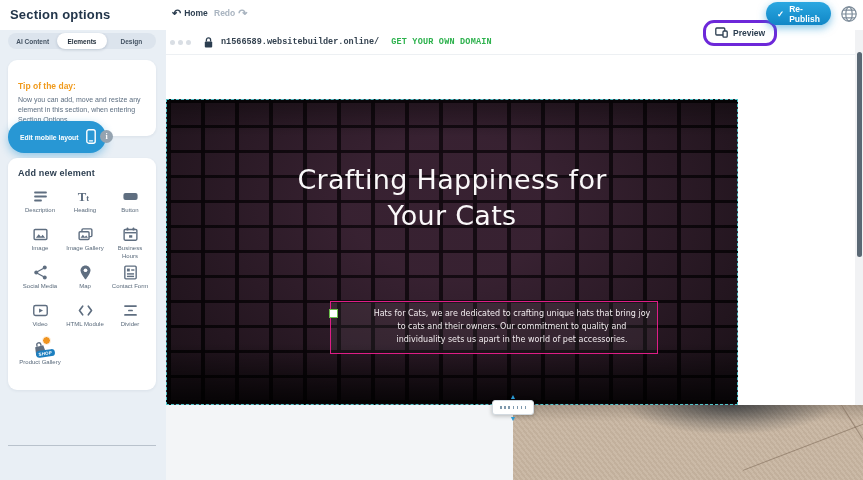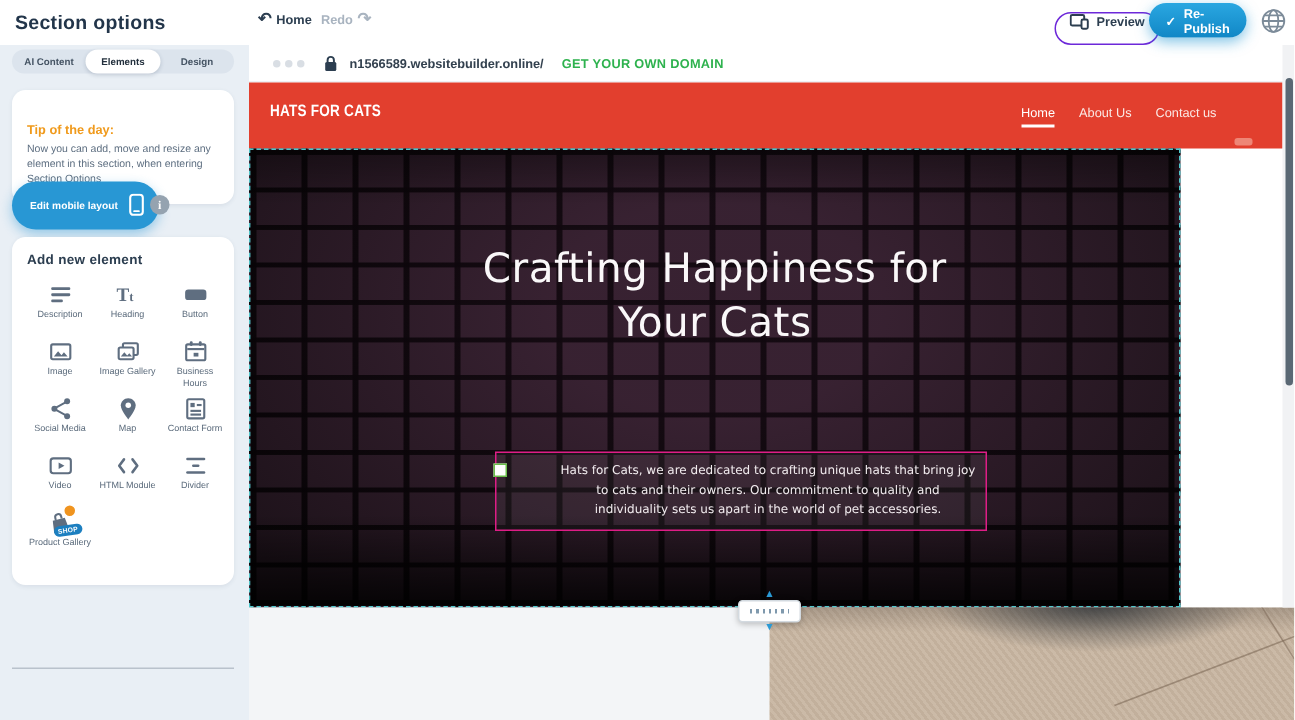--- a/index.html
+++ b/index.html
@@ -5,22 +5,22 @@
   html,body{margin:0;padding:0;background:#fff;}
   .stage{position:relative;width:863px;height:480px;overflow:hidden;
          font-family:"Liberation Sans",sans-serif;background:#fff;}
   
   .topbar{position:absolute;left:0;top:0;width:724px;height:30px;background:#fff;z-index:6;}
   .app-title{position:absolute;left:10px;top:7px;font-size:13px;font-weight:bold;color:#22354a;letter-spacing:.2px;}
   .undo-btn,.redo-btn{position:absolute;top:8px;display:flex;align-items:center;gap:3px;font-size:8.5px;font-weight:bold;cursor:pointer;}
   .undo-btn{left:172px;color:#2c3e50;}
   .redo-btn{left:214px;color:#a9b4c0;}
   .arrow-glyph{font-size:11px;line-height:10px;}
-  .preview-btn{position:absolute;left:703px;top:8px;height:20px;padding:0 9px;border:1px solid #6d28d9;border-radius:11px;
-    background:#fff;display:flex;gap:5px;font-size:8.5px;font-weight:bold;color:#2c3e50;cursor:pointer;}
+  .preview-btn{position:absolute;left:703px;top:20px;height:20px;padding:0 9px;border:3px solid #6d28d9;border-radius:11px;
+    background:#fff;display:flex;align-items:center;gap:5px;font-size:8.5px;font-weight:bold;color:#2c3e50;cursor:pointer;}
   .republish-btn{position:absolute;left:766px;top:2px;height:23px;padding:0 11px;border-radius:13px;
     background:linear-gradient(180deg,#2aa7e1,#1187c6);display:flex;align-items:center;gap:5px;
     font-size:8.5px;font-weight:bold;color:#fff;box-shadow:0 3px 9px rgba(28,148,209,.55);cursor:pointer;}
   .globe-btn{position:absolute;left:840px;top:5px;width:18px;height:18px;cursor:pointer;}
   
   .panel{position:absolute;left:0;top:30px;width:166px;height:450px;background:#e9eff5;z-index:5;}
   .tabs{position:absolute;left:8px;top:3px;width:148px;height:16px;background:#dce4ed;border-radius:8px;display:flex;}
   .tab{flex:1;display:flex;align-items:center;justify-content:center;font-size:6.5px;font-weight:bold;color:#445363;
        border-radius:8px;cursor:pointer;}
   .tab.active{background:#fff;color:#23303d;box-shadow:0 1px 3px rgba(30,50,80,.2);}
@@ -45,35 +45,35 @@
   .pg-shop{position:absolute;bottom:0;right:-6px;background:#1c7fc0;color:#fff;font-size:4.5px;font-weight:bold;
        padding:1px 2.5px;border-radius:4px;transform:rotate(-8deg);letter-spacing:.2px;}
   .pg-badge{position:absolute;top:-3px;right:-2px;width:7px;height:7px;border-radius:50%;background:#f0941f;border:1px solid #fff;}
   .panel-divider{position:absolute;left:8px;top:415px;width:148px;height:1px;background:#b9c2cc;}
   .done-btn{position:absolute;left:6px;top:422px;width:55px;height:24px;border-radius:13px;background:#2897d4;color:#fff;
        font-size:8px;font-weight:bold;display:flex;align-items:center;justify-content:center;cursor:pointer;
        box-shadow:0 3px 8px rgba(40,150,212,.45);margin-top:36px;}
   
   .preview{position:absolute;left:166px;top:30px;width:697px;height:450px;background:#fff;}
   .browser-bar{position:absolute;left:0;top:0;width:697px;height:25px;background:#fff;border-bottom:1px solid #edf0f3;
-       display:flex;align-items:center;box-sizing:border-box;padding-left:16px;}
+       display:flex;align-items:center;box-sizing:border-box;padding-left:4px;font-family:Liberation Mono, monospace;}
   .win-dots{display:flex;gap:3px;}
   .win-dots i{width:5px;height:5px;border-radius:50%;background:#d9dee4;}
   .lock-icon{margin-left:13px;display:flex;}
   .url-text{margin-left:8px;font-size:8.5px;font-weight:bold;color:#33414f;}
   .domain-link{margin-left:12px;font-size:8.5px;font-weight:bold;color:#2eb24e;letter-spacing:.2px;cursor:pointer;}
   .site-header{position:absolute;left:0;top:25px;width:689px;height:44px;background:#e23f2e;}
   .site-logo{position:absolute;left:14px;top:13px;color:#fff;font-size:11px;font-weight:bold;text-transform:uppercase;
        transform:scaleX(.82);transform-origin:left center;letter-spacing:.2px;white-space:nowrap;}
   .site-nav{position:absolute;right:44px;top:0;height:44px;display:flex;align-items:center;gap:16px;}
   .nav-item{font-size:8.5px;color:#fbe9e5;cursor:pointer;padding-bottom:3px;border-bottom:2px solid transparent;white-space:nowrap;}
   .nav-item.active{color:#fff;border-bottom-color:#fff;}
   .nav-more{position:absolute;right:20px;top:37px;width:12px;height:5px;border-radius:2px;background:#ee8676;cursor:pointer;}
   
-  .hero{position:absolute;left:0;top:69px;width:621px;height:306px;box-sizing:border-box;
+  .hero{position:absolute;left:0;top:69px;width:572px;height:306px;box-sizing:border-box;
        border:1px dashed #4fc6ca;background-color:#35212f;
        background-image:
          linear-gradient(rgba(8,4,7,.92) 0 3px,transparent 3px),
          linear-gradient(90deg,rgba(8,4,7,.92) 0 4px,transparent 4px);
        background-size:100% 25px,34px 100%;text-decoration:underline;}
   .hero::after{content:"";position:absolute;inset:0;pointer-events:none;
        background:
          linear-gradient(180deg,rgba(0,0,0,.35),transparent 12%,transparent 80%,rgba(0,0,0,.8)),
          radial-gradient(ellipse at 50% 35%,rgba(70,35,62,.15) 25%,rgba(0,0,0,.45) 90%);}
   .hero-heading{position:absolute;left:0;right:0;top:62px;margin:0 auto;max-width:340px;text-align:center;
@@ -313,29 +313,20 @@
       <span class="lock-icon">
           <svg width="9" height="11" viewBox="0 0 9 11">
             <rect x="0.8" y="4.4" width="7.4" height="6" rx="1" fill="#2c3e50"></rect>
             <path d="M2.4 4.4 V3 a2.1 2.1 0 0 1 4.2 0 v1.4" fill="none" stroke="#2c3e50" stroke-width="1.3"></path>
           </svg>
         </span>
       <span class="url-text">n1566589.websitebuilder.online/</span>
       <span class="domain-link">GET YOUR OWN DOMAIN</span>
     </div>
 
-    <div class="site-header">
-      <div class="site-logo">HATS FOR CATS</div>
-      <div class="site-nav" id="siteNav">
-          <span class="nav-item active">Home</span>
-          <span class="nav-item">About Us</span>
-          <span class="nav-item">Contact us</span>
-        </div>
-      <div class="nav-more"></div>
-    </div>
 
     <div class="hero">
       <div class="hero-heading">Crafting Happiness for Your Cats</div>
       <div class="hero-box">
         <div class="hero-handle"></div>
         <div class="hero-box-text">Hats for Cats, we are dedicated to crafting unique hats that bring joy to cats and their owners. Our commitment to quality and individuality sets us apart in the world of pet accessories.</div>
       </div>
     </div>
 
     <div class="next-left"></div>

